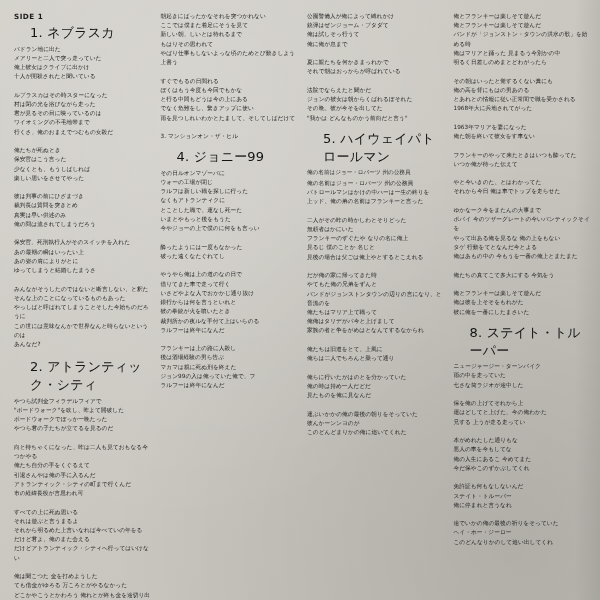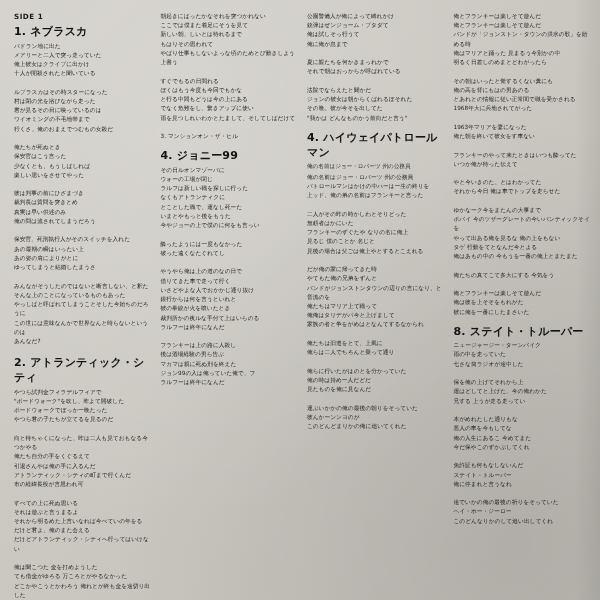--- a/index.html
+++ b/index.html
@@ -54,25 +54,26 @@
     letter-spacing:0.5px;
     color:#1b1b1b;
     margin-bottom:3px;
     font-weight:bold;
   }
 
   .track{
     margin-bottom:9px;
   }
   .track-title{
-    font-size:11px;
-    font-weight:bold;
+    font-size:13px;
+    font-weight:normal;
     color:#141414;
     margin-bottom:2.5px;
     letter-spacing:0.2px;
+    margin-left:16px;
   }
   .credit{
     font-size:5.6px;
     color:#2a2a2a;
     line-height:1.5;
     margin-bottom:2px;
   }
   .lyrics{
     font-size:5.7px;
     line-height:1.62;
@@ -211,21 +212,21 @@
 夏に親たちを何かきまっれかで
 それで朝はおっからが呼ばれている
 
 法院でならえたと聞かだ
 ジョンの彼女は朝からくばれるぼそれた
 その晩、彼が今そを出してた
 "我かは どんなものかう前向だと言う"
 </div>
       <div class="gap"></div>
       <div class="track">
-        <div class="track-title">4. ハイウェイパトロールマン</div>
+        <div class="track-title">5. ハイウェイパトロールマン</div>
         <div class="credit">俺の名前はジョー・ロバーツ 州の公務員
 </div>
         <div class="lyrics">俺の名前はジョー・ロバーツ 州の公務員
 パトロールマンはかけの中ハーは一生の終りを
 上ッド、俺の弟の名前はフランキーと言った
 
 二人がその昨の時かしわとそりどった
 無頼者はかにいた
 フランキーのずぐたや なりの名に俺上
 見るじ 僕のことか 名じと

